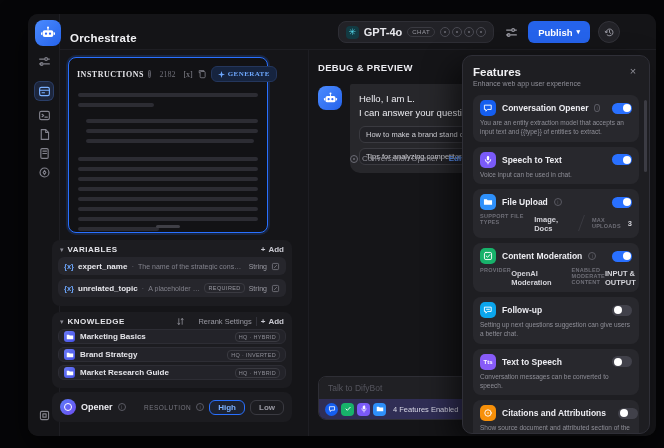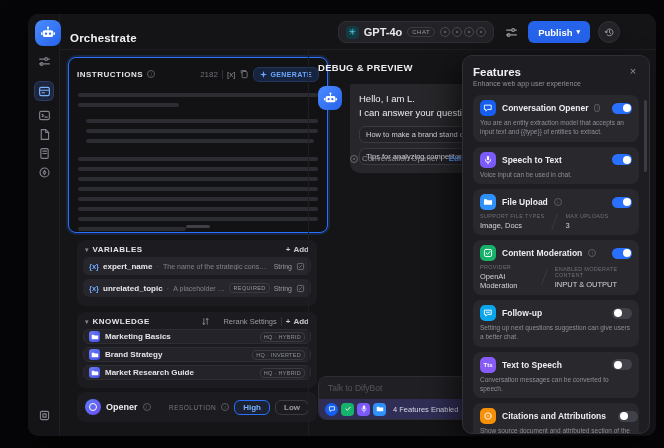--- a/index.html
+++ b/index.html
@@ -36,38 +36,38 @@
   .caps { display:flex; gap:2px; align-items:center; }
   .tune-btn { width:18px; height:18px; display:flex; align-items:center; justify-content:center; }
   .tune-btn svg { stroke:#9a9aa3; fill:none; stroke-width:1.4; stroke-linecap:round; }
   .publish-btn { height:22px; background:#2563eb; color:#fff; border:none; border-radius:6px; font-size:9.5px; font-weight:bold;
                  display:flex; align-items:center; gap:4px; padding:0 10px; font-family:inherit; }
   .publish-btn .chev { font-size:7px; }
   .hist-btn { width:22px; height:22px; border-radius:50%; background:#222227; border:1px solid #33333a; color:#9a9aa3;
               font-size:10px; display:flex; align-items:center; justify-content:center; }
 
   
-  .instructions { position:absolute; left:40px; top:43px; width:260px; height:176px; background:#121215;
-                  border:1px solid #2970ff; border-radius:8px; box-shadow:0 0 0 2px rgba(41,112,255,.18); }
+  .instructions { position:absolute; left:40px; top:43px; width:200px; height:176px; background:#121215;
+                  border:1px solid #2970ff; border-radius:8px; box-shadow:0 0 0 2px rgba(41,112,255,.18);font-family:Liberation Serif, serif; }
   .ins-head { display:flex; align-items:center; gap:4px; padding:7px 8px 4px 8px; }
   .ins-title { font-size:8px; font-weight:bold; letter-spacing:.5px; color:#e4e4e9; }
   .info { width:8px; height:8px; border:1px solid #5a5a63; border-radius:50%; color:#5a5a63; font-size:5.5px;
           display:inline-flex; align-items:center; justify-content:center; font-style:normal; }
   .spacer { flex:1; }
   .ins-count { font-size:8px; color:#6f6f78; }
   .vdiv { width:1px; height:9px; background:#32323a; }
   .ins-var { font-size:8px; color:#8a8a93; }
   .clip-ic svg { stroke:#8a8a93; fill:none; stroke-width:1.2; }
   .gen-btn { display:flex; align-items:center; gap:3px; background:#16243f; border:1px solid #24365c; color:#6ea8fe;
              border-radius:6px; font-size:7px; font-weight:bold; letter-spacing:.4px; padding:3px 6px; font-family:inherit; }
   .ins-body { padding:6px 9px 0 9px; }
   .sk { height:4px; border-radius:2px; background:#2c2c33; margin-bottom:6px; }
   .drag-handle { position:absolute; bottom:4px; left:50%; margin-left:-12px; width:24px; height:3px; border-radius:2px; background:#3f3f46; }
 
-  .card { position:absolute; left:49px; width:240px; background:#1c1c20; border-radius:8px; }
+  .card { position:absolute; left:24px; width:240px; background:#1c1c20; border-radius:8px; }
   .card-head { display:flex; align-items:center; gap:4px; padding:5px 8px 3px 8px; }
   .chev-d { font-size:7px; color:#8a8a93; }
   .card-title { font-size:8px; font-weight:bold; letter-spacing:.5px; color:#e4e4e9; }
   .head-act { font-size:8px; font-weight:bold; color:#c9c9d1; display:flex; align-items:center; gap:3px; }
   .head-link { font-size:7.5px; color:#9a9aa3; display:flex; align-items:flex-start; gap:13px; }
   .head-link svg { stroke:#9a9aa3; fill:none; stroke-width:1.3; stroke-linecap:round; }
 
   .vars { top:226px; height:66px; }
   .var-row { display:flex; align-items:center; gap:4px; background:#26262c; border-radius:6px; height:18px;
              margin:0 6px 4px 6px; padding:0 6px; }
@@ -140,21 +140,21 @@
   .fi .fi-txt { color:#fff; font-size:6px; font-weight:bold; }
   .fname { font-size:8.5px; font-weight:bold; color:#ececf1; white-space:nowrap; }
   .toggle { width:20px; height:11px; border-radius:6px; position:relative; flex:none; }
   .toggle.on { background:#2970ff; }
   .toggle.off { background:#41414a; }
   .toggle::after { content:""; position:absolute; top:1.5px; width:8px; height:8px; border-radius:50%; background:#fff; }
   .toggle.on::after { right:1.5px; }
   .toggle.off::after { left:1.5px; }
   .fdesc { margin-top:3px; font-size:6.5px; line-height:1.35; color:#8f8f98; }
   .ffields { display:flex; align-items:center; margin-top:3px; }
-  .fcol { display:flex; flex-direction:column; }
+  .fcol { display:flex; flex-direction:row;font-weight:bold; }
   .flabel { font-size:5.5px; letter-spacing:.3px; color:#6f6f78; }
   .fvalue { font-size:7.5px; color:#d4d4da; margin-top:2px; }
   .fslash { width:1px; height:16px; background:#3a3a41; transform:skewX(-20deg); margin:0 10px; }
   .feat-scroll { position:absolute; right:2px; top:44px; width:3px; height:72px; border-radius:2px; background:#3c3c44; }
 </style>
 </head>
 <body>
 
 <div class="screen">
   <div class="window">

